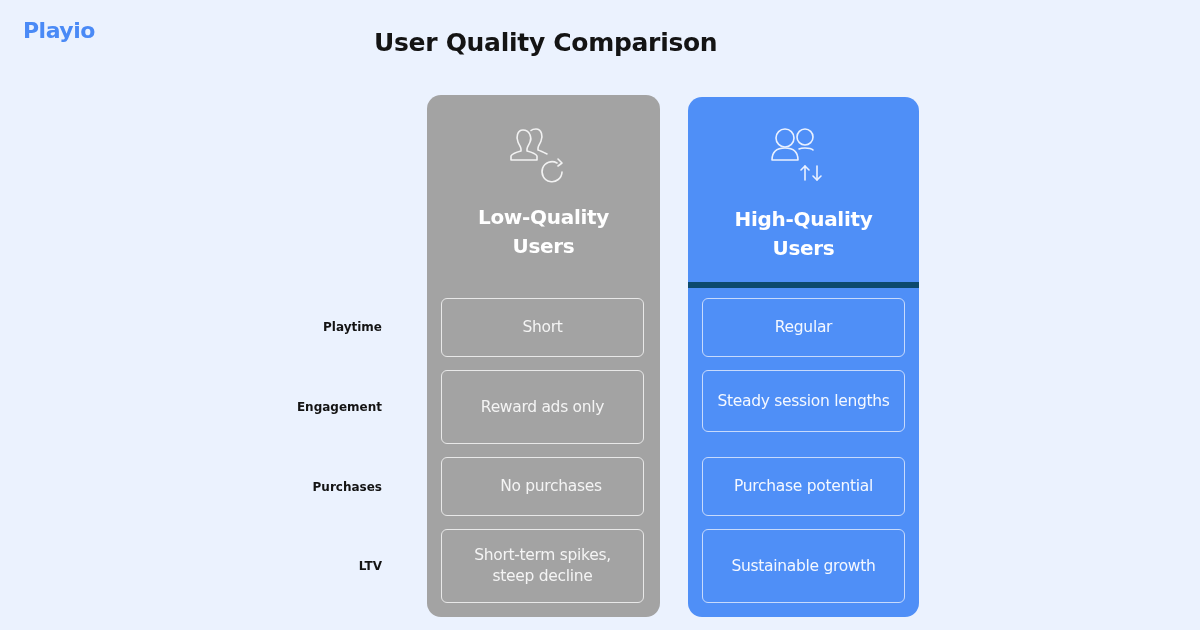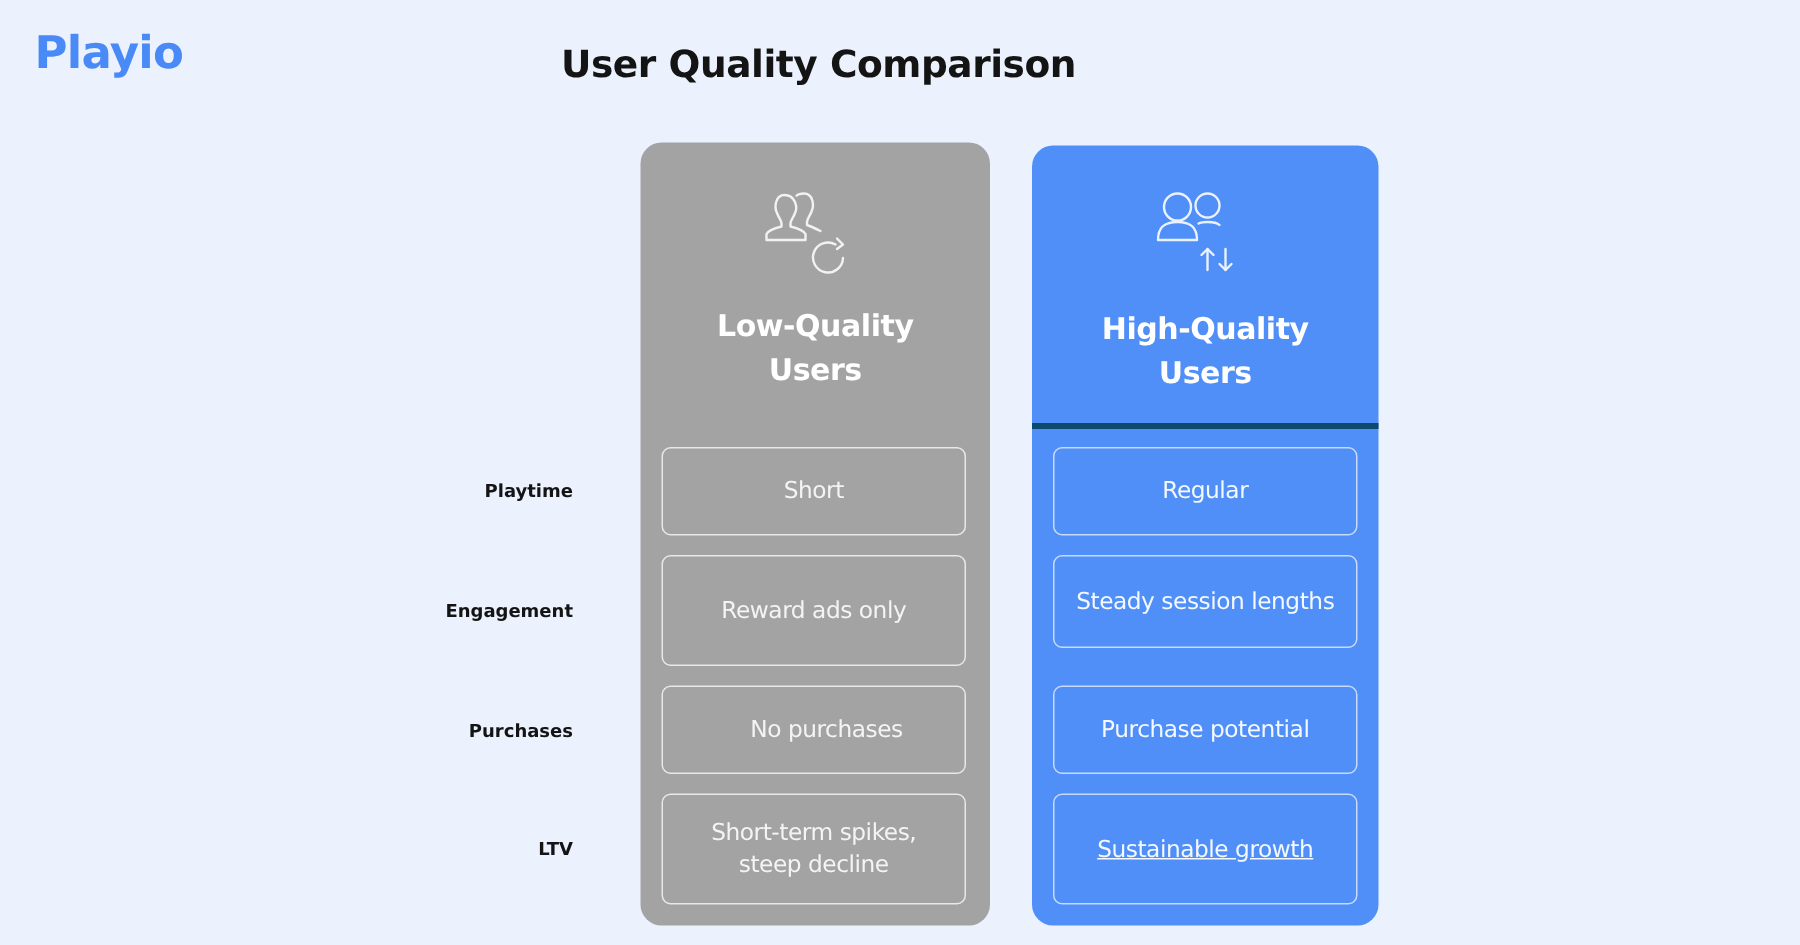--- a/index.html
+++ b/index.html
@@ -13,21 +13,21 @@
       position: relative;
       overflow: hidden;
       font-family: "Liberation Sans", "DejaVu Sans", sans-serif;
     }
     .logo {
       position: absolute;
       left: 23px;
       top: 18px;
       font-family: "DejaVu Sans", sans-serif;
       font-weight: bold;
-      font-size: 30px;
+      font-size: 22px;
       letter-spacing: -0.5px;
       color: #4a8af6;
     }
     .title {
       position: absolute;
       left: 374px;
       top: 28px;
       font-family: "DejaVu Sans", sans-serif;
       font-weight: bold;
       font-size: 25px;
@@ -64,21 +64,21 @@
       background: #4f8ff7;
     }
     .col-header {
       position: absolute;
       left: 0;
       top: 0;
       width: 100%;
       height: 186px;
     }
     .column.high .col-header {
-      border-bottom: 4px solid #0c4a6e;
+      border-bottom: 6px solid #0c4a6e;
       height: 185px;
     }
     .col-icon {
       position: absolute;
       left: 50%;
       top: 25px;
       transform: translateX(-50%);
       width: 70px;
       height: 70px;
     }
@@ -170,14 +170,14 @@
       <path d="M44 54 L48 58 L52 54"></path>
     </svg>
     <div class="col-title">
       <div>High-Quality</div>
       <div>Users</div>
     </div>
   </div>
   <div class="cell" style="top:201px;height:59px;">Regular</div>
   <div class="cell" style="top:273px;height:62px;">Steady session lengths</div>
   <div class="cell" style="top:360px;height:59px;">Purchase potential</div>
-  <div class="cell" style="top:432px;height:74px;text-decoration:underline;">Sustainable growth</div>
+  <div class="cell" style="top:432px;height:74px;">Sustainable growth</div>
 </div>
 
 </body></html>

